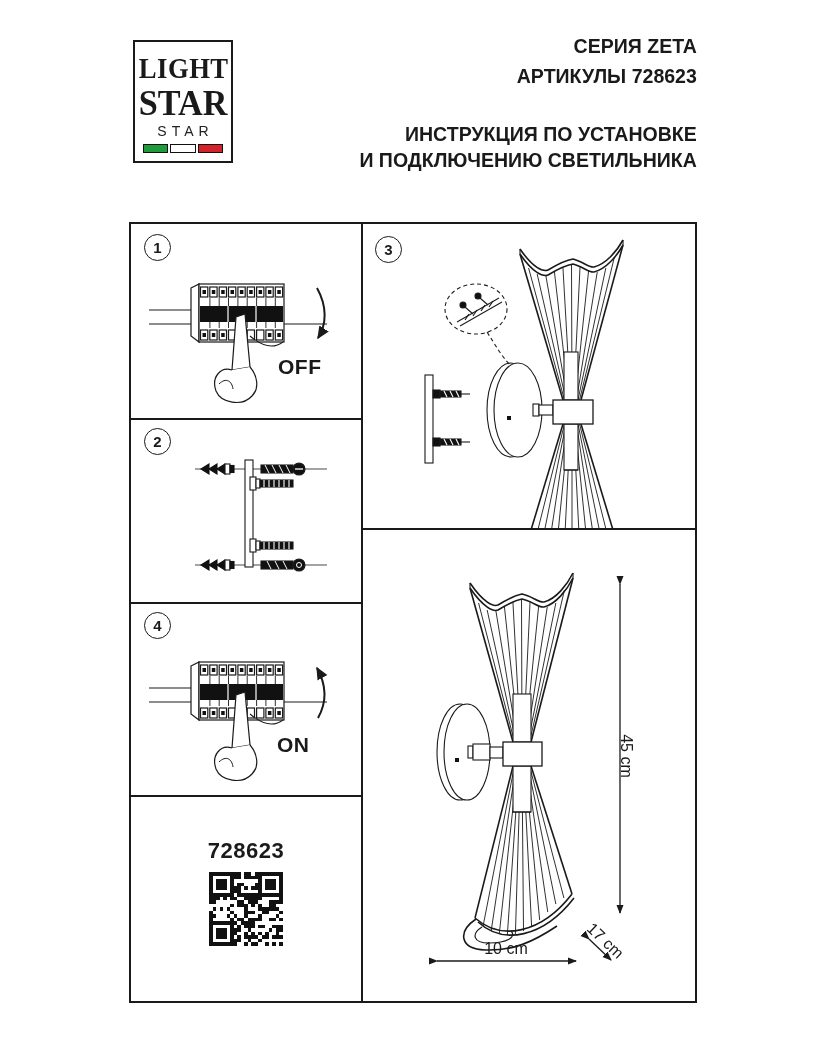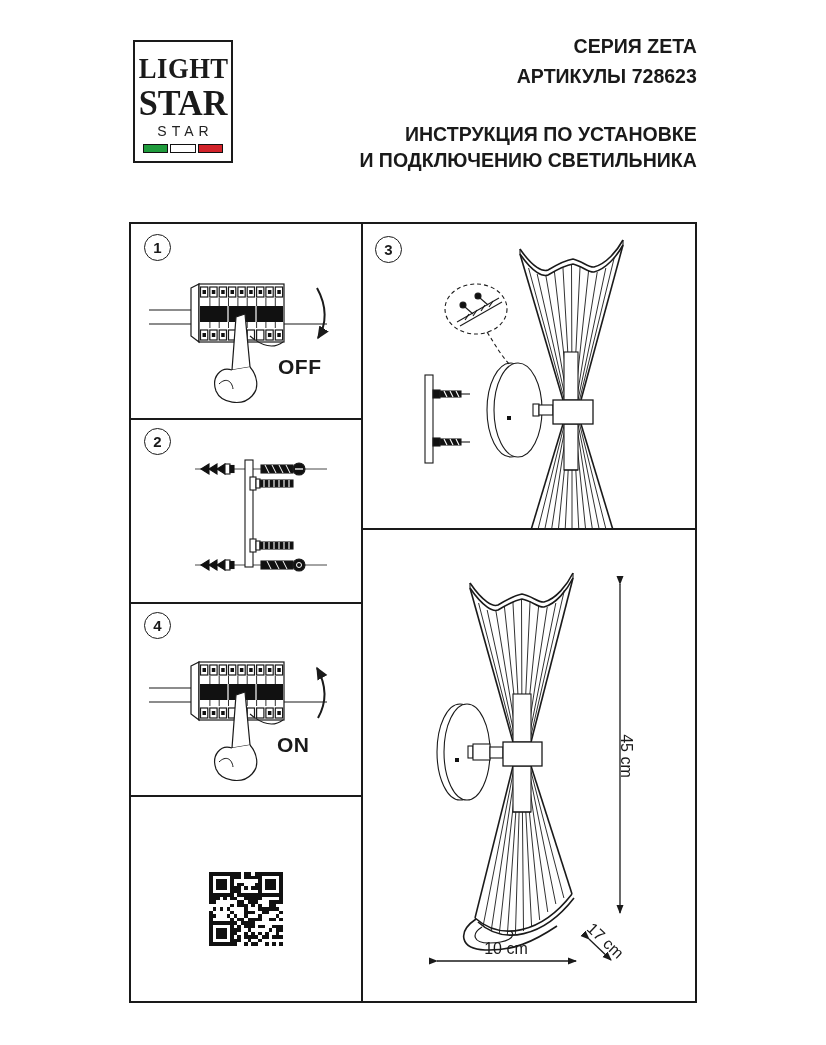--- a/index.html
+++ b/index.html
@@ -229,20 +229,21 @@
     <svg class="abs" style="left:0;top:0" width="230" height="193" viewBox="0 0 230 193">
       <use href="#breaker"></use>
       <g>
         <path d="M187,116 C196,100 196,84 186,66" stroke="#1a1a1a" stroke-width="2" fill="none" marker-end="url(#ah)"></path>
       </g>
     </svg>
     <div class="abs switch-label" style="left:146px;top:131px">ON</div>
   </div>
 
   <div class="panel" style="left:0;top:571px;width:230px;height:206px">
+    <div class="abs artcode" style="left:0;top:43px;width:230px">728623</div>
     <div class="abs qr" style="left:78px;top:77px">
         <div style="grid-area: 1 / 1;"></div>
         <div style="grid-area: 1 / 2;"></div>
         <div style="grid-area: 1 / 3;"></div>
         <div style="grid-area: 1 / 4;"></div>
         <div style="grid-area: 1 / 5;"></div>
         <div style="grid-area: 1 / 6;"></div>
         <div style="grid-area: 1 / 7;"></div>
         <div style="grid-area: 1 / 8;"></div>
         <div style="grid-area: 1 / 9;"></div>

